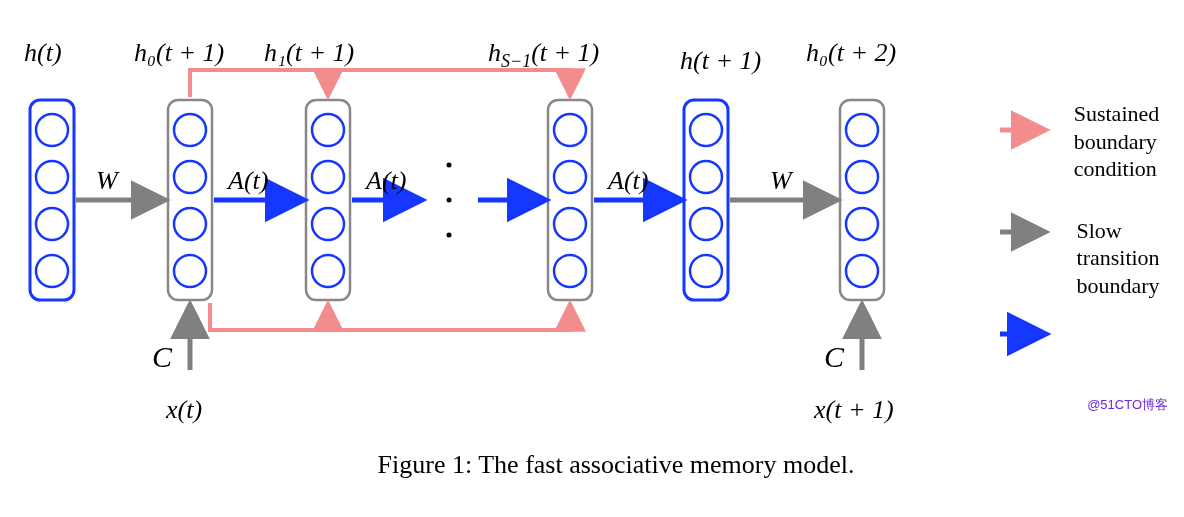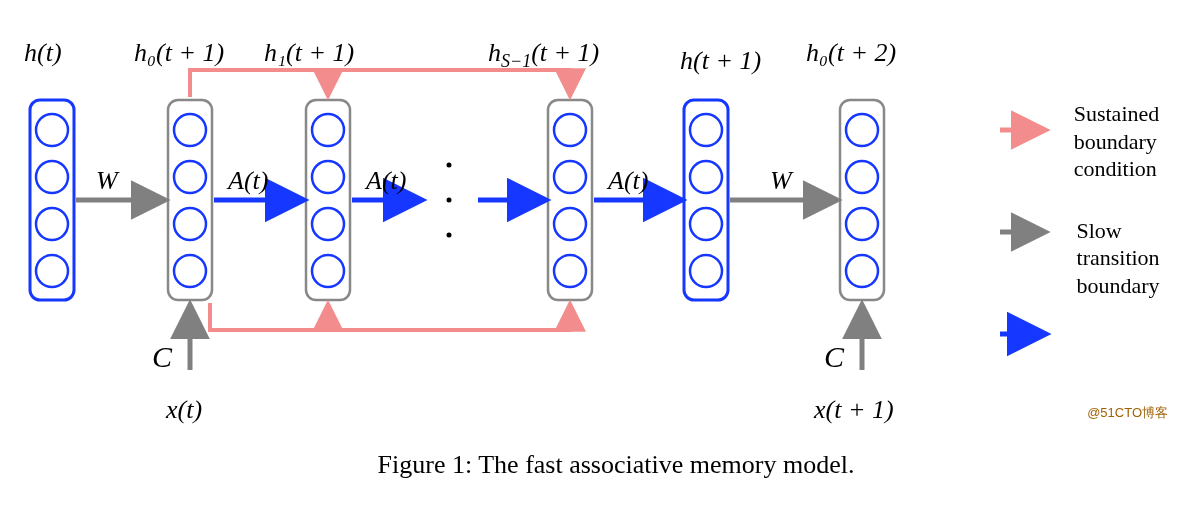--- a/index.html
+++ b/index.html
@@ -56,23 +56,23 @@
     margin-bottom: 34px;
   }
   .legend-text {
     font-size: 22px;
     line-height: 1.25;
     margin-left: 44px;
   }
   .watermark {
     position: absolute;
     right: 16px;
-    bottom: 16px;
+    bottom: 24px;
     font-size: 13px;
-    color: #a16207;
+    color: #6d28d9;
     font-style: normal;
     font-family: Arial, sans-serif;
   }
 </style>
 </head>
 <body>
 
 <div class="canvas">
 
 <svg class="stage" width="1184" height="517">

